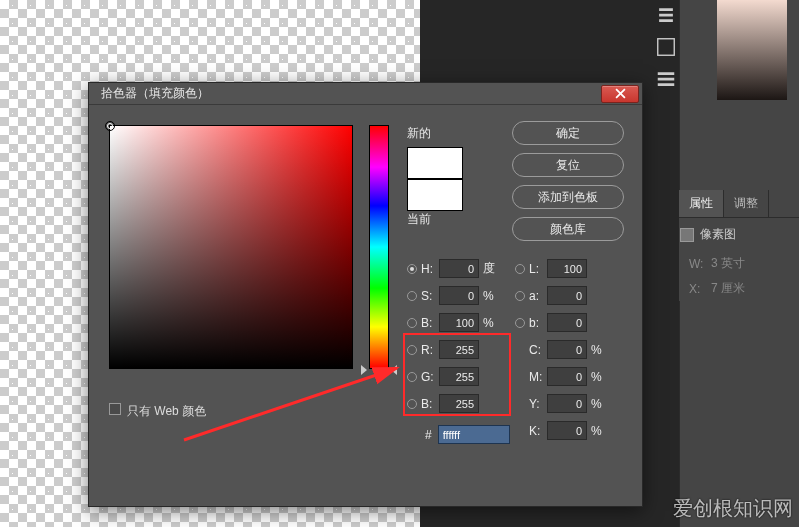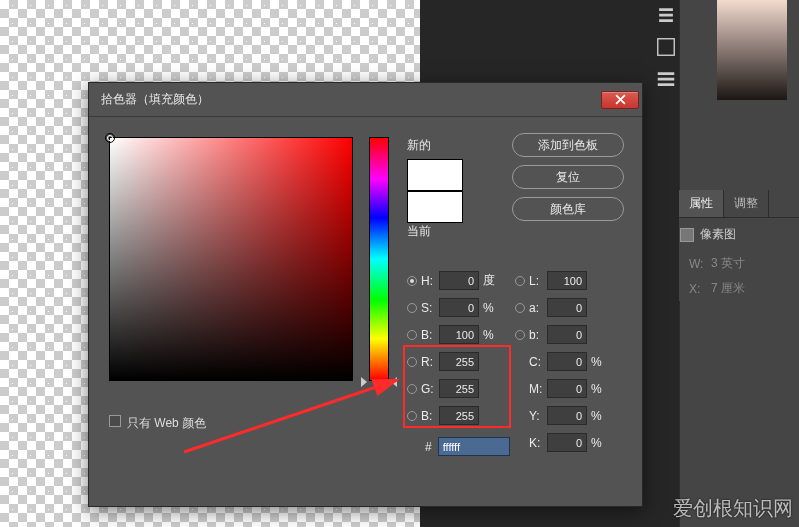--- a/index.html
+++ b/index.html
@@ -57,21 +57,21 @@
     .top-icon { width: 22px; height: 18px; color: #ccc; display:flex; align-items:center; justify-content:center; }
     
     .dialog {
       position: absolute; left: 88px; top: 82px;
       width: 555px; height: 425px;
       background: #535353;
       border: 1px solid #282828;
       box-shadow: 0 4px 18px rgba(0,0,0,.5);
     }
     .titlebar {
-      height: 34px; background: #535353;
+      height: 22px; background: #535353;
       border-bottom: 1px solid #3a3a3a;
       display: flex; align-items: center; justify-content: space-between;
       padding: 0 3px 0 12px;
     }
     .titlebar-title { color: #e8e8e8; font-size: 12px; }
     .close-btn {
       width: 38px; height: 18px;
       background: linear-gradient(#d95a52,#c8362e);
       border: 1px solid #7a231e;
       border-radius: 2px;
@@ -256,22 +256,23 @@
     <div class="hue-arrow-r"></div>
 
     <div class="swatch-stack">
       <div class="swatch-lbl">新的</div>
       <div class="swatch"></div>
       <div class="swatch"></div>
       <div class="swatch-lbl">当前</div>
     </div>
 
     <div class="actions">
+      <div class="btn">确定</div>
+      <div class="btn">复位</div>
       <div class="btn">添加到色板</div>
-      <div class="btn">复位</div>
       <div class="btn">颜色库</div>
     </div>
 
     <div class="nums">
       <div class="num-grid">
 
         <div class="num-cell">
           <span class="radio checked"></span>
           <span class="num-label">H:</span>
           <input class="num-input" value="0" style="">

